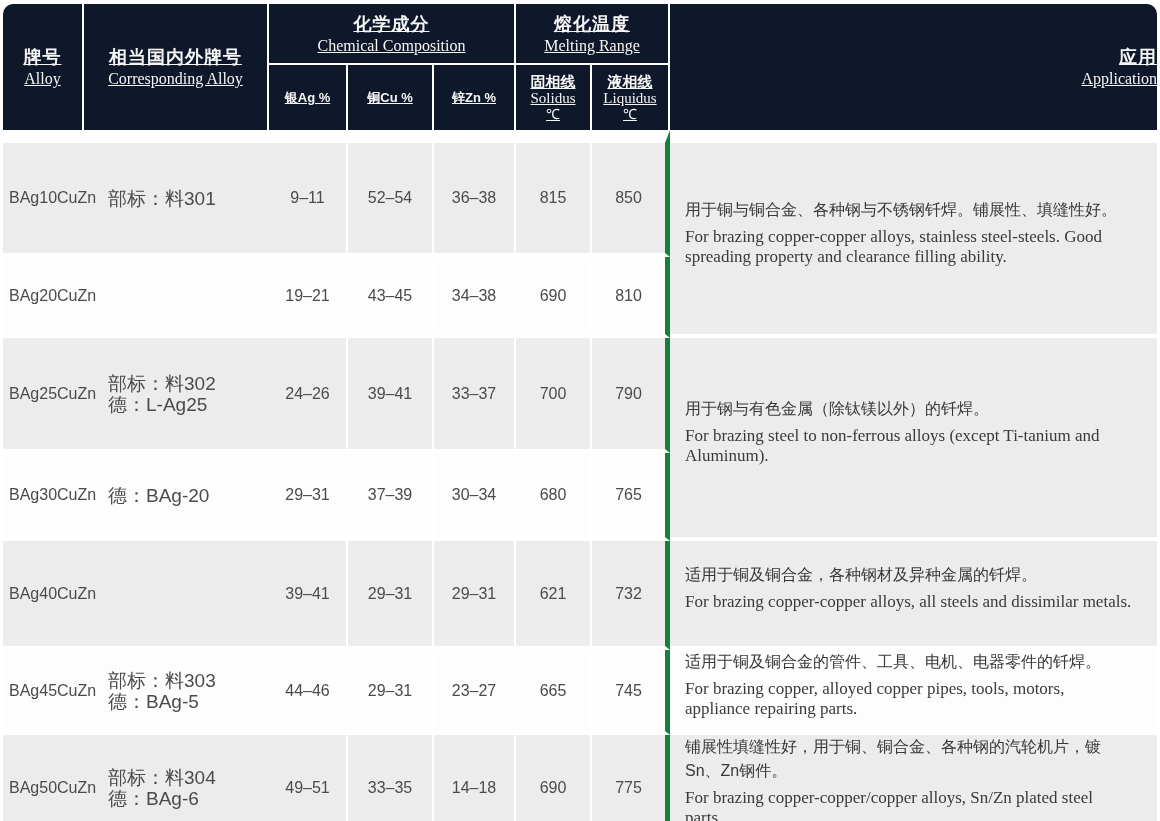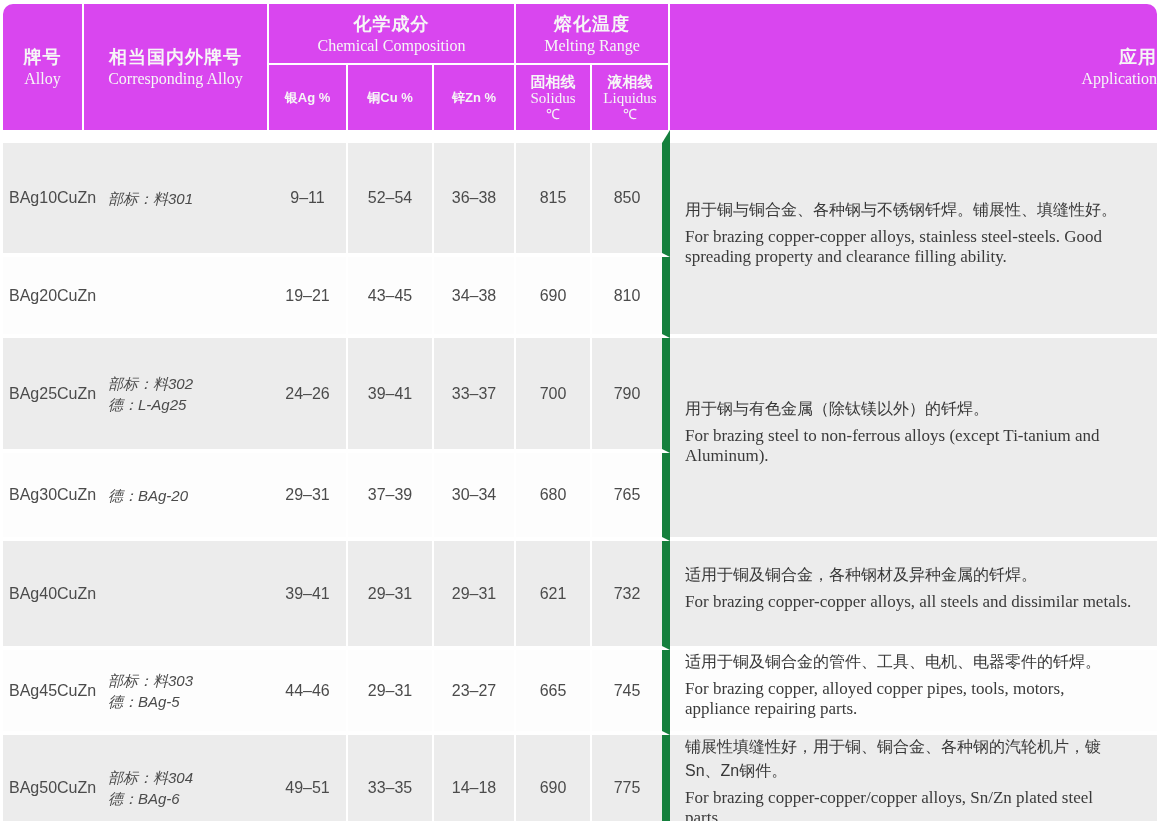--- a/index.html
+++ b/index.html
@@ -1,38 +1,38 @@
 <!DOCTYPE html>
 <html><head>
 <meta charset="utf-8">
 <style>
   html,body{margin:0;padding:0;background:#fff;}
   .page{position:relative;width:1160px;height:821px;background:#fff;overflow:hidden;
         font-family:"Liberation Sans",sans-serif;}
   table.tbl{border-collapse:separate;border-spacing:0;table-layout:fixed;
             width:1154px;margin:4px 0 0 3px;}
   .tbl th,.tbl td{padding:0;vertical-align:middle;box-sizing:border-box;overflow:visible;}
-  thead th{background:#d946ef;color:#f6f6f6;font-weight:normal;text-align:center;}
+  thead th{background:#0f172a;color:#f6f6f6;font-weight:normal;text-align:center;text-decoration:underline;}
   .zh{font-size:18px;font-weight:bold;line-height:24px;letter-spacing:1px;}
   .en{font-family:"Liberation Serif",serif;font-size:16px;line-height:20px;font-weight:normal;letter-spacing:0;}
   .sub{font-size:13px;font-weight:bold;}
   .zh3{font-size:15px;font-weight:bold;line-height:17px;}
   .en3{font-family:"Liberation Serif",serif;font-size:15px;line-height:17px;font-weight:normal;}
   .unit{font-family:"Liberation Serif",serif;font-size:14px;line-height:16px;font-weight:normal;}
   .sep{border-right:2px solid #fff;}
-  .sep4{border-right:8px solid #15803d;}
+  .sep4{border-right:5px solid #15803d;}
   .sepb{border-bottom:2px solid #fff;}
   .corner-l{border-top-left-radius:10px;}
   .corner-r{border-top-right-radius:10px;text-align:right;}
   tbody td{border-bottom:4px solid #fff;color:#4b4b4b;font-size:16px;}
   tr.first>td{border-top:13px solid #fff;}
   tr.stripe>td{background:#ececec;}
   tr.plain>td{background:#fdfdfd;}
   td.alloy{text-align:center;padding-left:6px;white-space:nowrap;}
-  td.corr{padding-left:24px;font-size:15px;font-style:italic;}
+  td.corr{padding-left:24px;font-size:19px;}
   .corr-line{line-height:21px;white-space:nowrap;}
   td.num{text-align:center;}
   td.app{text-align:left;padding:0 24px 12px 15px;}
   .app-zh{font-size:16px;color:#383838;line-height:24px;margin-bottom:5px;}
   .app-en{font-family:"Liberation Serif",serif;font-size:17px;color:#3a3a3a;line-height:20px;}
   .bottom-rule{width:1160px;height:3px;background:#d9d9d9;margin-top:4px;}
 </style>
 </head>
 <body>
 

